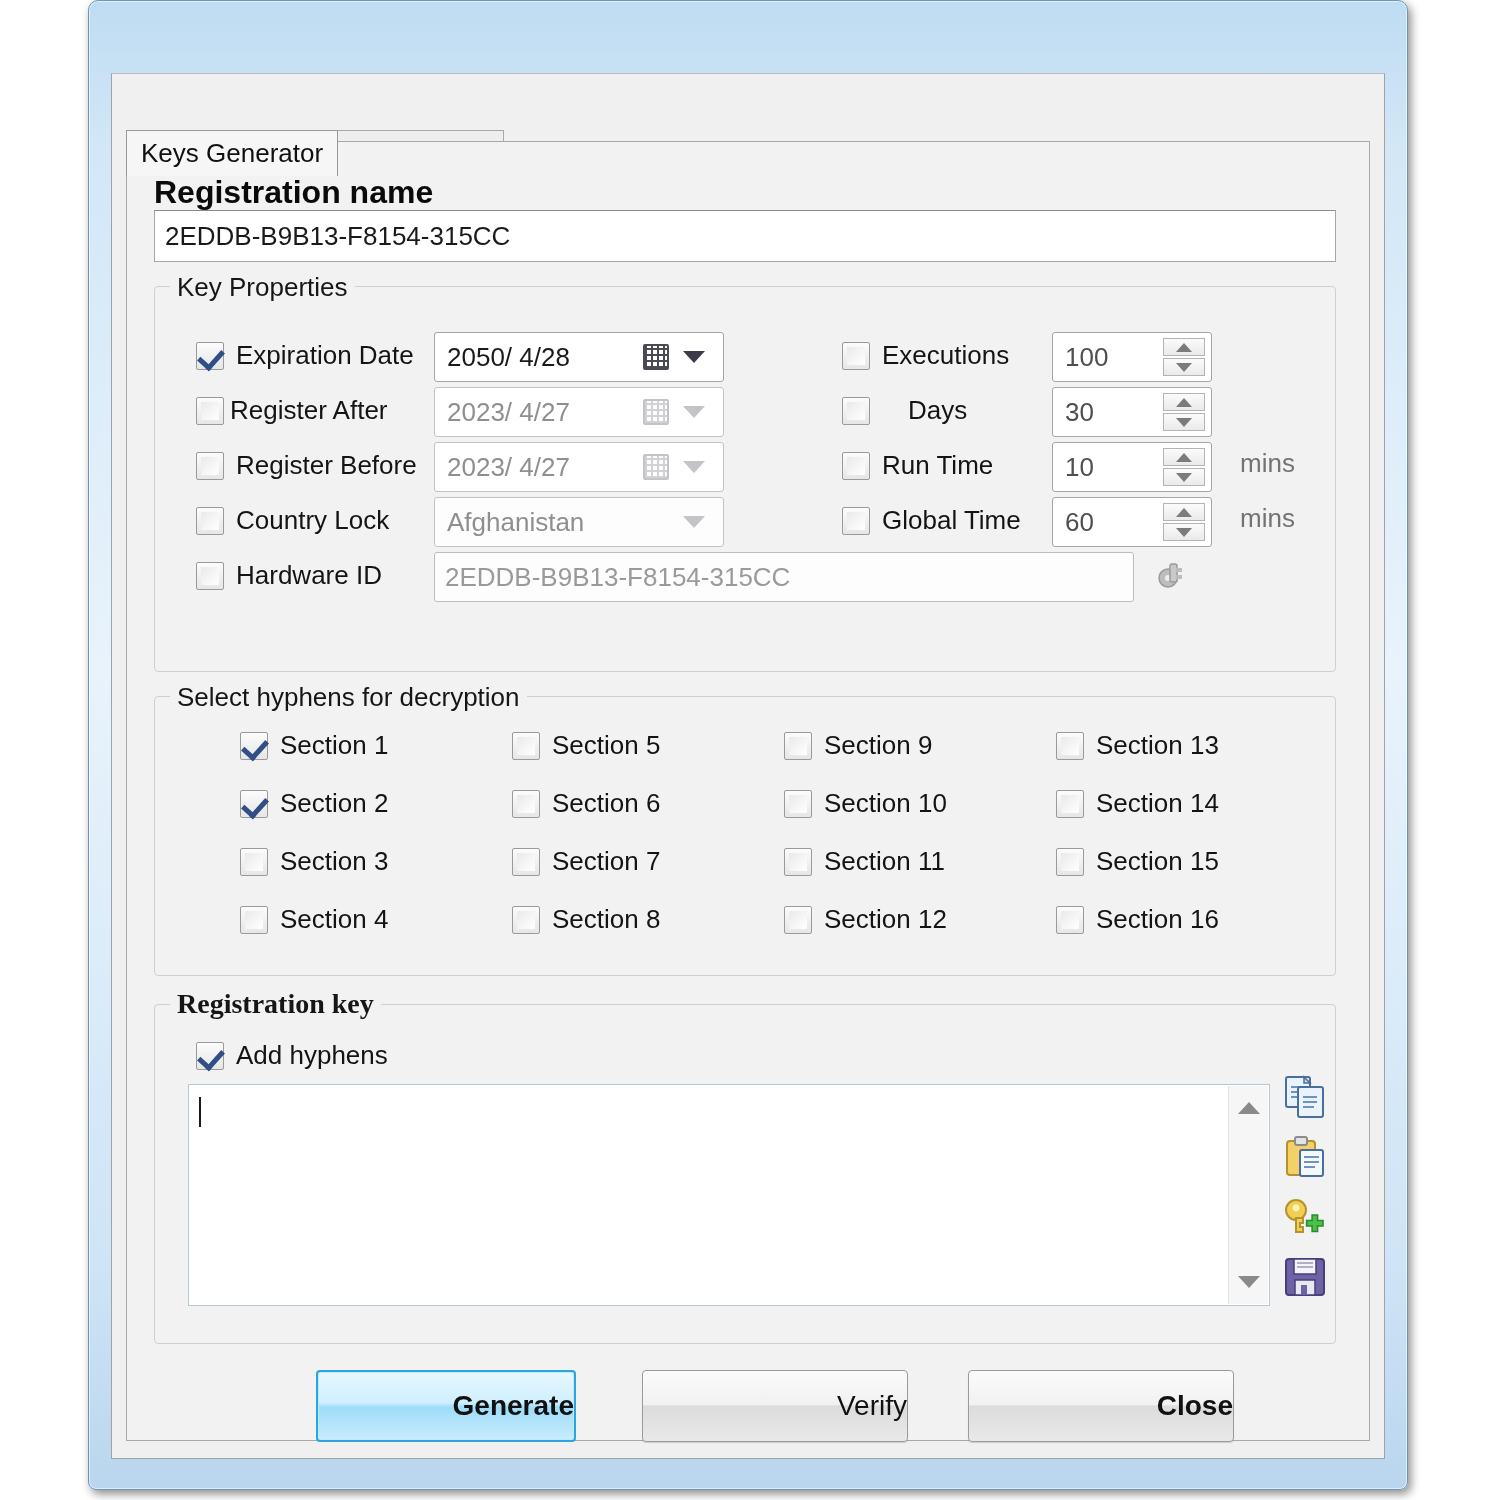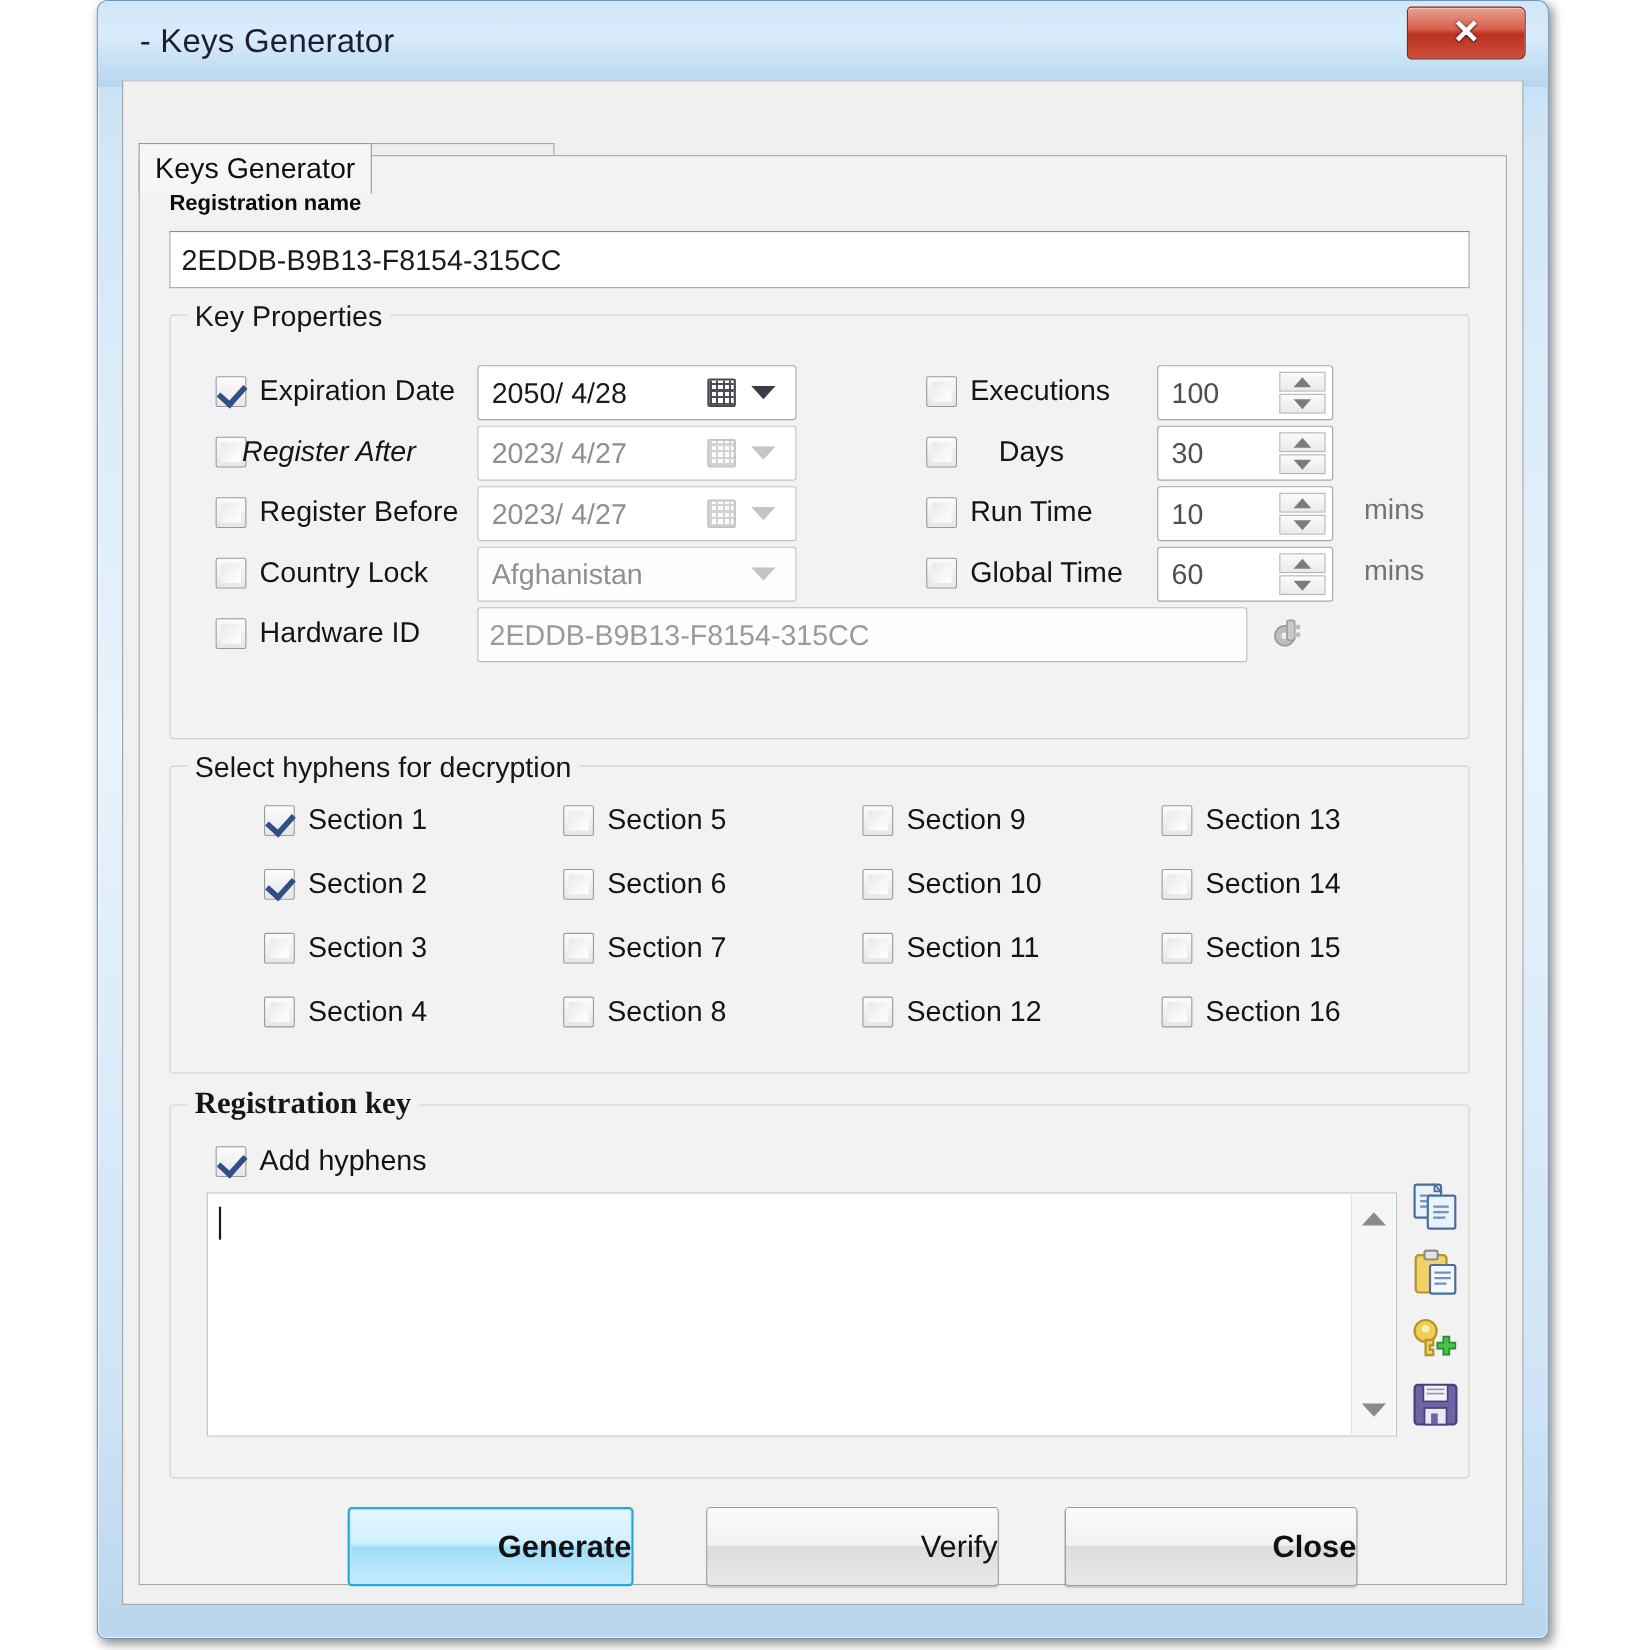--- a/index.html
+++ b/index.html
@@ -101,21 +101,21 @@
     position: absolute;
     left: 15px; top: 66px;
     width: 196px; height: 3px;
     background: #f6f6f6;
     z-index: 4;
   }
 
   
   .hdr {
     position: absolute;
-    font-size: 20px;
+    font-size: 32px;
     font-weight: bold;
     color: #0a0a0a;
     white-space: nowrap;
   }
   .lbl {
     position: absolute;
     font-size: 26px;
     color: #737373;
     white-space: nowrap;
   }
@@ -326,26 +326,20 @@
     border: 2px solid #29a6dd;
     box-shadow: 0 0 0 1px #bfe8fb inset;
   }
   .btn.verify { font-weight: normal; }
 </style>
 </head>
 <body>
 
 <div class="aero-frame">
 
-  <div class="title-bar">
-    <div class="title-text">- Keys Generator</div>
-    <div class="close-btn">
-      <span class="close-glyph">✕</span>
-    </div>
-  </div>
 
   <div class="client">
 
     <div class="tabstrip">
       <div class="tab active tab-1">
         <span>Keys Generator</span>
       </div>
       <div class="tab tab-2">
         <span>License Log</span>
       </div>
@@ -363,21 +357,21 @@
 
     <div class="cb checked" style="left:84px; top:268px;"></div>
     <div class="cb-row-label" style="left:124px; top:266px;">Expiration Date</div>
     <div class="datebox" style="left:322px; top:258px; width:290px; height:50px;">
       <span>2050/  4/28</span>
       <span class="cal-ico"></span>
       <span class="caret"></span>
     </div>
 
     <div class="cb" style="left:84px; top:323px;"></div>
-    <div class="cb-row-label" style="left:108px; top:321px;font-style:italic;">Register After</div>
+    <div class="cb-row-label" style="left:118px; top:321px;">Register After</div>
     <div class="datebox disabled" style="left:322px; top:313px; width:290px; height:50px;">
       <span>2023/  4/27</span>
       <span class="cal-ico dim"></span>
       <span class="caret dim"></span>
     </div>
 
     <div class="cb" style="left:84px; top:378px;"></div>
     <div class="cb-row-label" style="left:124px; top:376px;">Register Before</div>
     <div class="datebox disabled" style="left:322px; top:368px; width:290px; height:50px;">
       <span>2023/  4/27</span>

